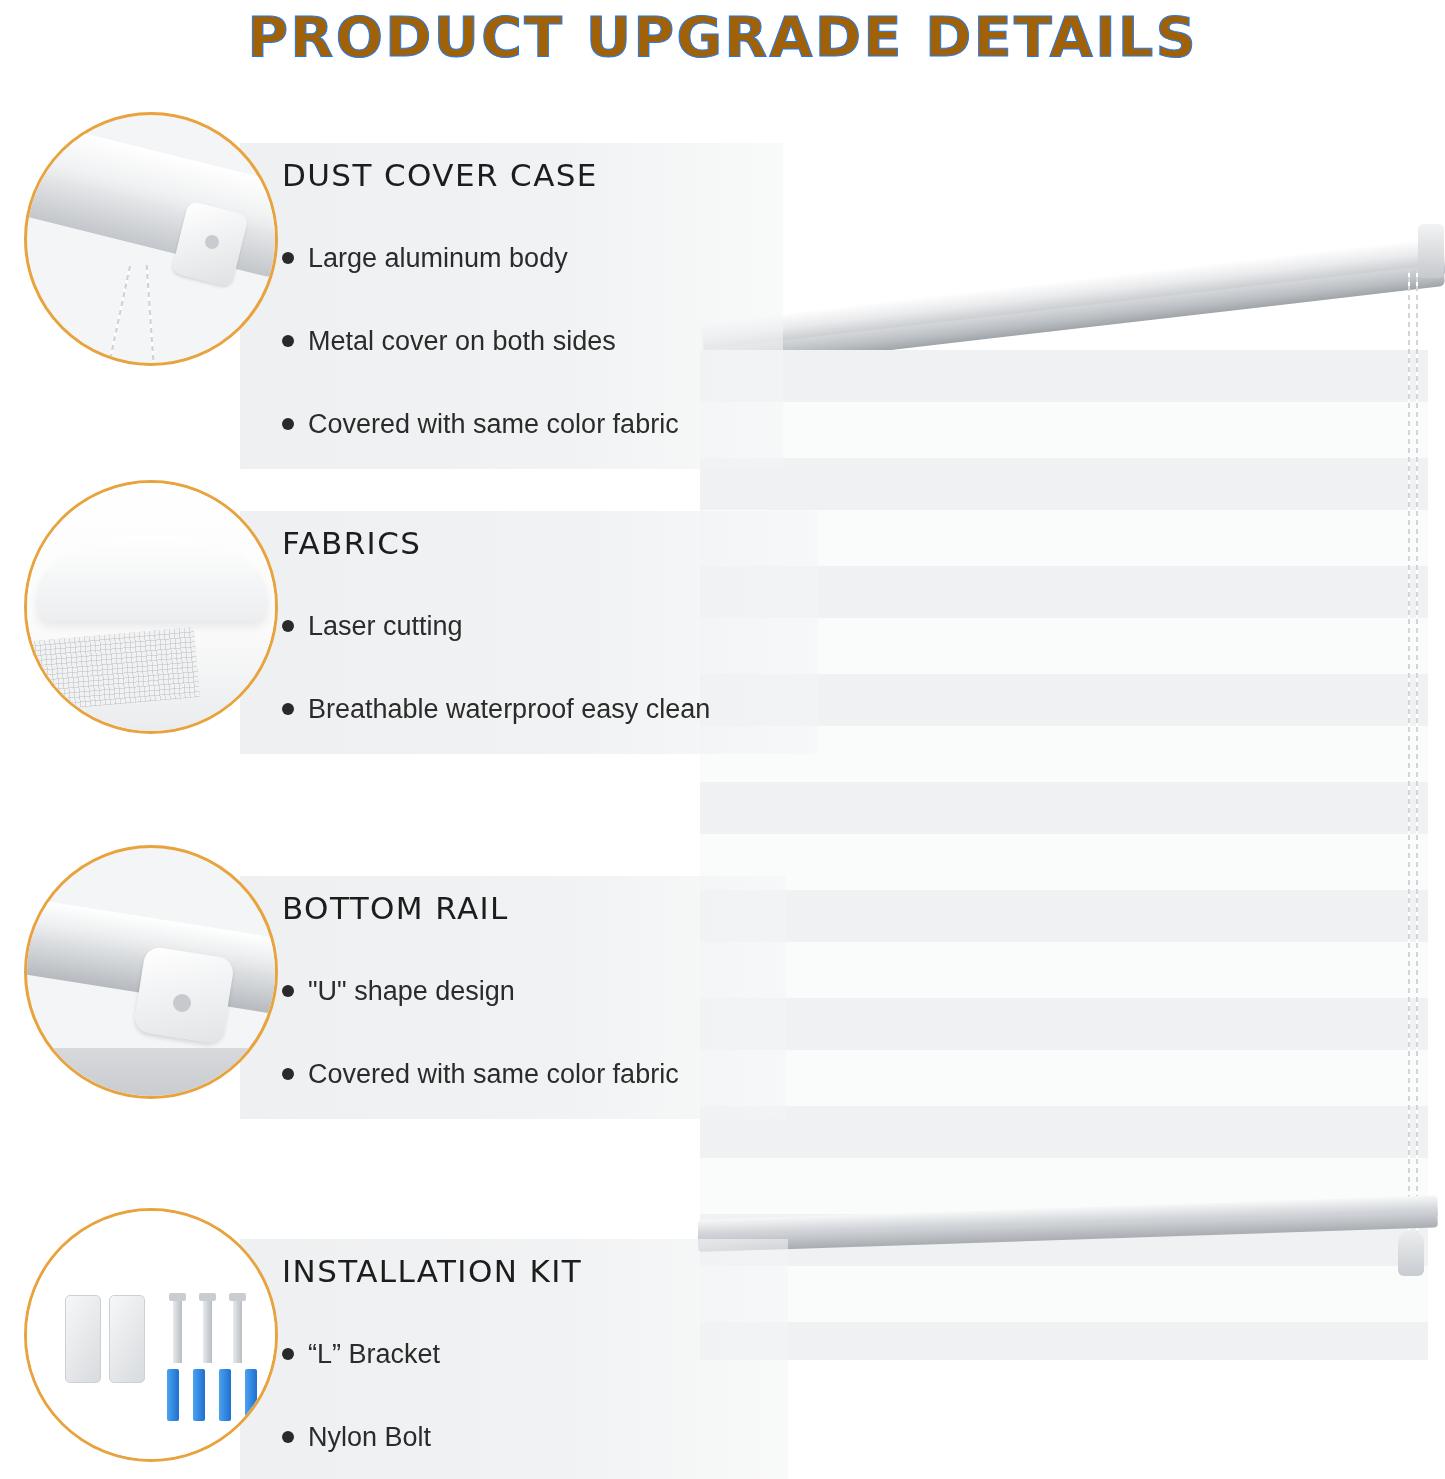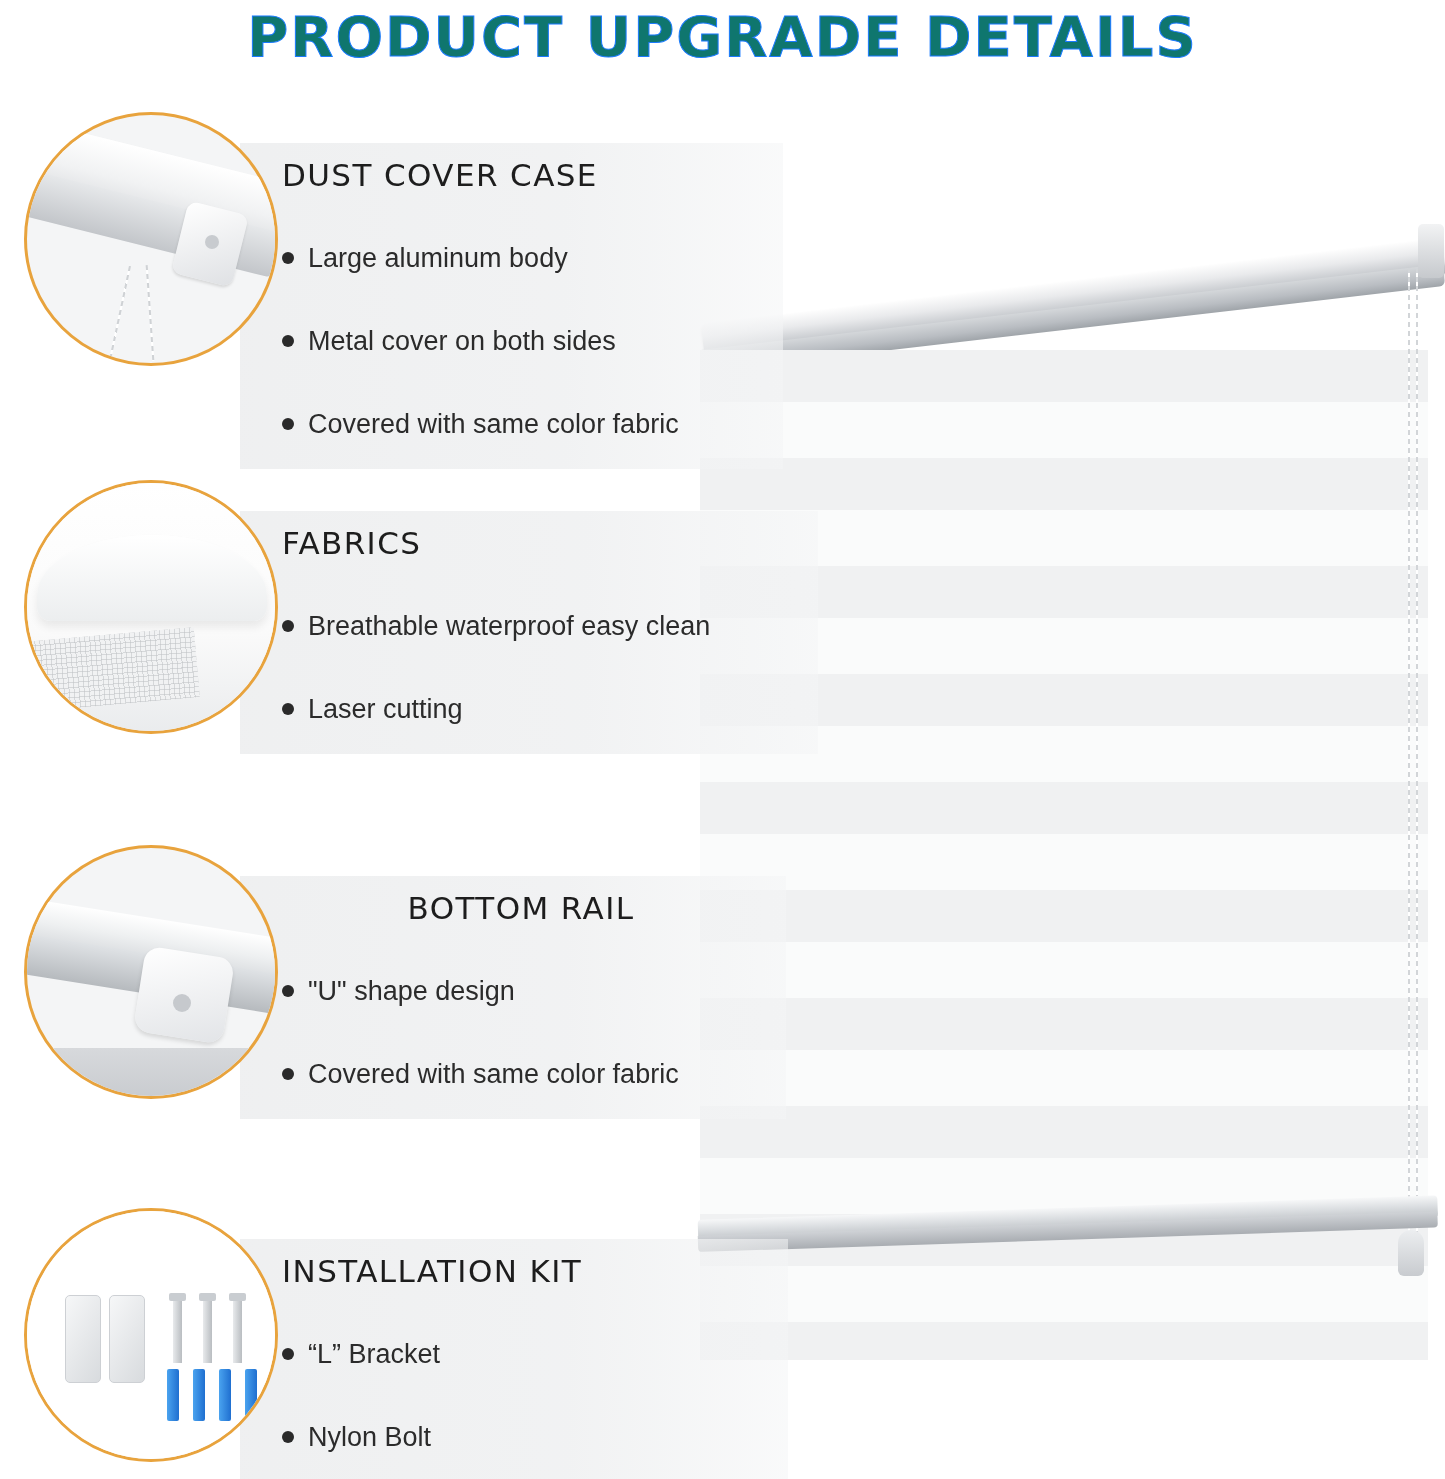--- a/index.html
+++ b/index.html
@@ -18,21 +18,21 @@
   
   .title {
     position: absolute;
     top: 4px;
     left: 0;
     width: 1445px;
     text-align: center;
     font-size: 56px;
     font-weight: bold;
     letter-spacing: 2px;
-    color: #0f766e;
+    color: #a16207;
     font-family: "DejaVu Sans", sans-serif;
     -webkit-text-stroke: 1px #1a7aff;
   }
 
   
   .product {
     position: absolute;
     left: 690px;
     top: 210px;
     width: 745px;
@@ -448,36 +448,36 @@
     <div class="dc-chain"></div>
     <div class="dc-chain2"></div>
   </div>
 </div>
 
 <div class="feature" style="left:10px; top:480px;">
   <div class="panel" style="width:510px;">
     <div class="feature-title">FABRICS</div>
     <div class="bullet-row">
       <div class="bullet-dot"></div>
+      <div class="bullet-text">Laser cutting</div>
+    </div>
+    <div class="bullet-row">
+      <div class="bullet-dot"></div>
       <div class="bullet-text">Breathable waterproof easy clean</div>
-    </div>
-    <div class="bullet-row">
-      <div class="bullet-dot"></div>
-      <div class="bullet-text">Laser cutting</div>
     </div>
   </div>
   <div class="bubble">
     <div class="fb-base"></div>
     <div class="fb-curl"></div>
     <div class="fb-mesh"></div>
   </div>
 </div>
 
 <div class="feature" style="left:10px; top:845px;">
-  <div class="panel" style="width:478px;text-align:center;">
+  <div class="panel" style="width:478px;">
     <div class="feature-title">BOTTOM RAIL</div>
     <div class="bullet-row">
       <div class="bullet-dot"></div>
       <div class="bullet-text">"U" shape design</div>
     </div>
     <div class="bullet-row">
       <div class="bullet-dot"></div>
       <div class="bullet-text">Covered with same color fabric</div>
     </div>
   </div>

